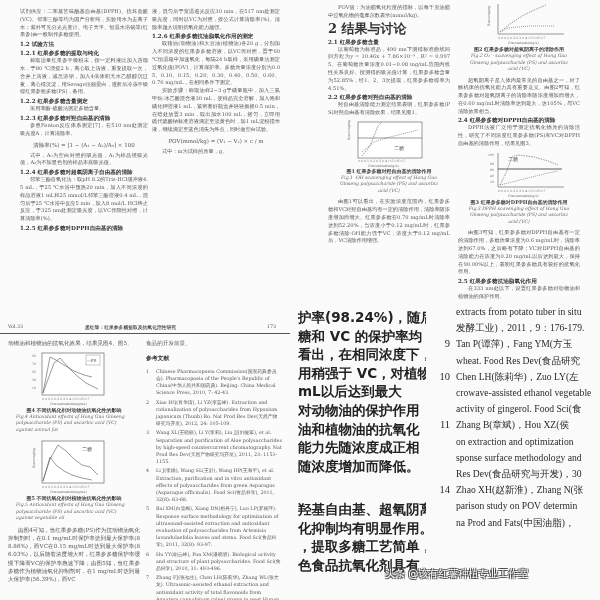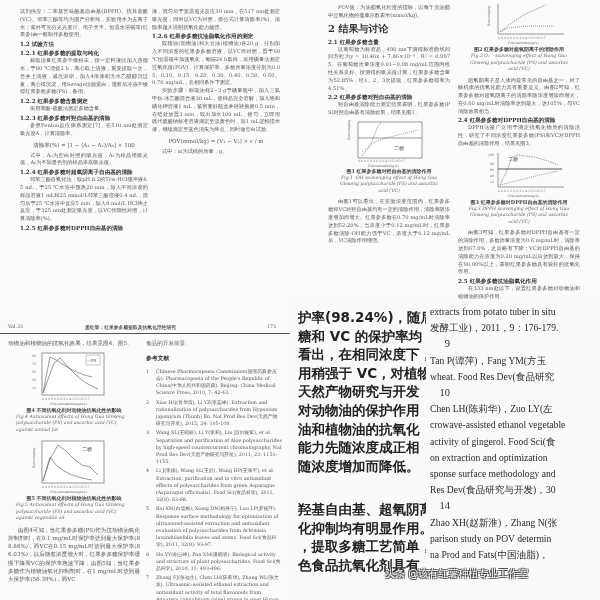--- a/index.html
+++ b/index.html
@@ -9,21 +9,21 @@
   .quad { position: absolute; overflow: hidden; background: #fbfbfb; }
   .q-tl { left: 0; top: 0; width: 300px; height: 300px; filter: blur(0.35px); }
   .q-tr { left: 300px; top: 0; width: 300px; height: 300px; filter: blur(0.35px); }
   .q-bl { left: 0; top: 300px; width: 290px; height: 300px; filter: blur(0.3px); }
   .q-br { left: 290px; top: 300px; width: 310px; height: 300px; background: #fafafa; }
 
   .col { position: absolute; }
   .para { font-size: 5.2px; line-height: 7.8px; color: #555; text-align: justify; word-break: break-all; }
   .para.indent { text-indent: 10px; }
   .heading { font-size: 5.6px; line-height: 8px; font-weight: bold; color: #333; margin-top: 1px; }
-  .sec-title { font-size: 10px; font-weight: bold; color: #333; line-height: 14px; margin: 2px 0; }
+  .sec-title { font-size: 13px; font-weight: bold; color: #333; line-height: 14px; margin: 2px 0; }
   .formula { font-size: 5.5px; line-height: 10px; color: #555; text-align: center; margin: 2px 0; }
 
   .caption-cn { font-size: 5px; font-weight: bold; color: #444; text-align: center; line-height: 7px; }
   .caption-en { font-size: 4.6px; font-style: italic; color: #666; text-align: center; line-height: 6.5px; padding: 0 8px; }
 
   .chart { position: relative; }
   .chart svg { display: block; }
 
   .page-header { position: absolute; left: 0; top: 22px; width: 290px; height: 12px; border-bottom: 1px solid #555; font-size: 4.8px; color: #555; }
   .page-header .vol { position: absolute; left: 8px; top: 2px; }
@@ -31,21 +31,21 @@
   .page-header .pg { position: absolute; right: 14px; top: 2px; }
 
   .refs-title { font-size: 5.8px; font-weight: bold; color: #333; margin: 6px 0 5px; }
   .ref { font-size: 4.8px; line-height: 7.2px; color: #555; display: flex; margin-bottom: 2px; }
   .ref .num { width: 10px; flex: none; }
   .ref .txt { flex: 1; }
 
   .big-left { position: absolute; left: 8px; top: 8px; width: 128px; font-family: "DejaVu Sans", sans-serif; font-weight: bold; font-size: 13.5px; line-height: 18.6px; color: #222; white-space: nowrap; overflow: hidden; }
   .big-left2 { top: 200px; }
   .big-right { position: absolute; left: 140px; top: 4px; width: 170px; font-family: "Liberation Serif", serif; font-size: 9.6px; line-height: 16.2px; color: #2a2a2a; white-space: nowrap; overflow: hidden; }
-  .big-right .r { display: flex; flex-direction: column; }
+  .big-right .r { display: flex; }
   .big-right .n { width: 26px; text-align: right; padding-right: 6px; font-size: 10.5px; }
   .big-right .t { flex: 1; overflow: hidden; }
 
   .watermark { position: absolute; left: 385px; top: 567px; font-family: "DejaVu Sans", sans-serif; font-size: 10px; color: #ffffff; letter-spacing: 0px;
     text-shadow: -1px -1px 0 #444, 1px -1px 0 #444, -1px 1px 0 #444, 1px 1px 0 #444; white-space: nowrap; }
 </style>
 </head>
 <body>
 
 <div class="quad q-tl">
@@ -224,21 +224,21 @@
     </div>
   </div>
 </div>
 
 <div class="quad q-br">
   <div class="big-left">
     <div>护率(98.24%)，随后</div>
     <div>糖和 VC 的保护率均</div>
     <div>看出，在相同浓度下，</div>
     <div>用稍强于 VC，对植物</div>
-    <div>天然产物研究与开发</div>
+    <div>mL以后达到最大</div>
     <div>对动物油的保护作用</div>
     <div>油和植物油的抗氧化</div>
     <div>能力先随浓度成正相</div>
     <div>随浓度增加而降低。</div>
   </div>
   <div class="big-left big-left2">
     <div>羟基自由基、超氧阴离</div>
     <div>化抑制均有明显作用。</div>
     <div>，提取多糖工艺简单，</div>
     <div>色食品抗氧化剂具有</div>
@@ -267,20 +267,24 @@
       </div>
     <div class="r">
         <span class="n"></span>
         <span class="t">crowave-assisted ethanol vegetable</span>
       </div>
     <div class="r">
         <span class="n"></span>
         <span class="t">activity of gingerol. Food Sci(食</span>
       </div>
     <div class="r">
+        <span class="n">11</span>
+        <span class="t">Zhang B(章斌)，Hou XZ(侯</span>
+      </div>
+    <div class="r">
         <span class="n"></span>
         <span class="t">on extraction and optimization</span>
       </div>
     <div class="r">
         <span class="n"></span>
         <span class="t">sponse surface methodology and</span>
       </div>
     <div class="r">
         <span class="n"></span>
         <span class="t">Res Dev(食品研究与开发)，30</span>

